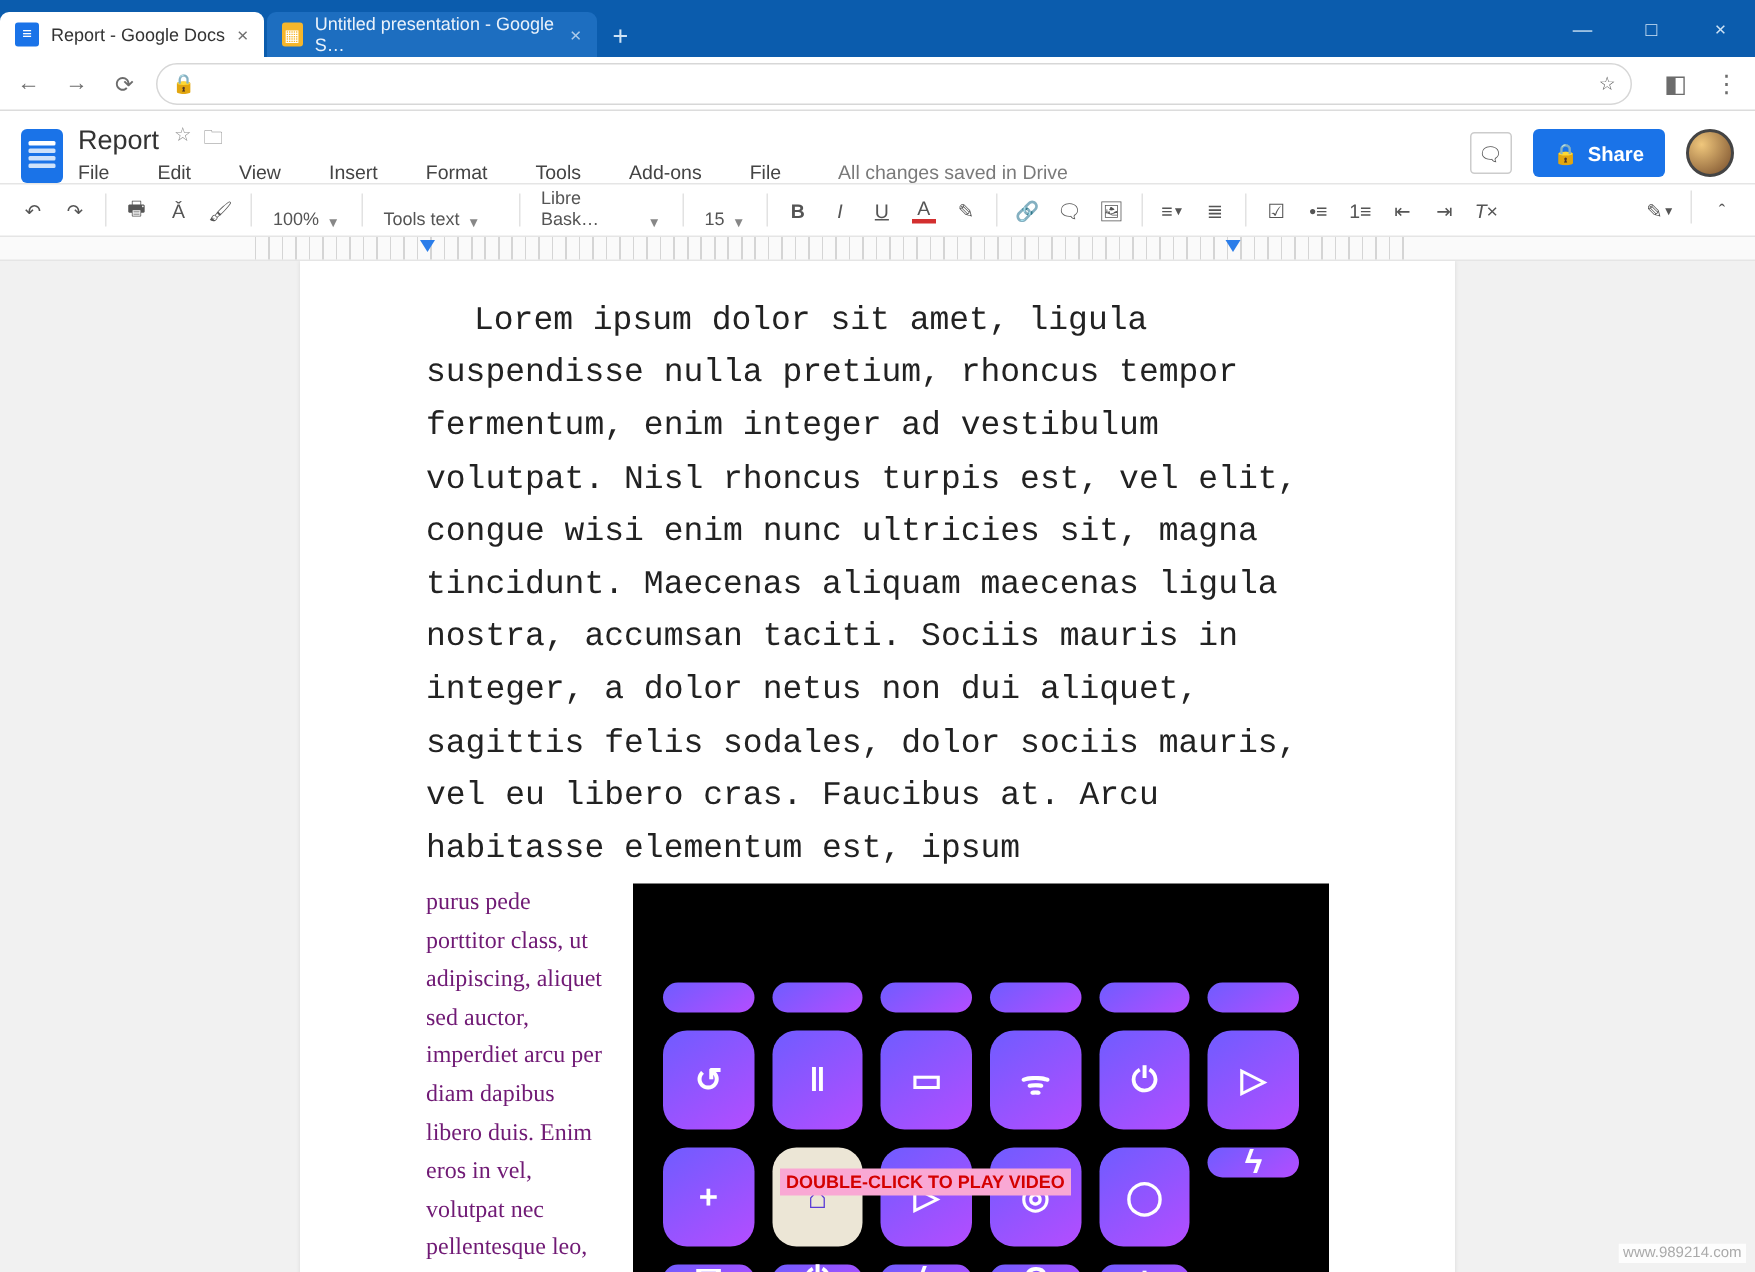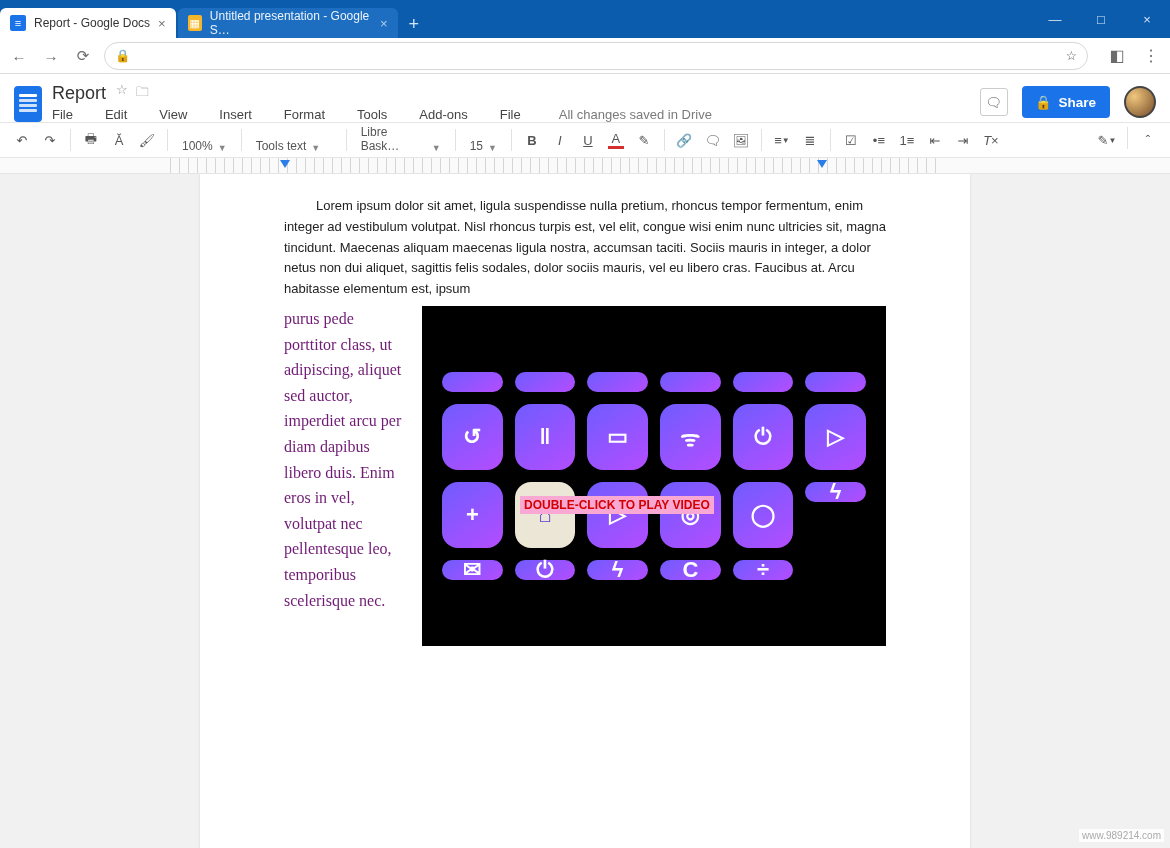--- a/index.html
+++ b/index.html
@@ -56,21 +56,21 @@
 
   
   .ruler{height:16px;background:#fafafa;border-bottom:1px solid #e5e5e5;position:relative}
   .ruler-page{position:absolute;left:170px;right:232px;top:0;bottom:0;background:repeating-linear-gradient(90deg,#d5d5d5 0 1px,transparent 1px 9px)}
   .marker{position:absolute;top:2px;width:0;height:0;border-left:5px solid transparent;border-right:5px solid transparent;border-top:8px solid #2b7de9}
   .marker.left{left:280px}.marker.right{right:343px}
 
   
   .canvas-area{flex:1;background:#f1f1f1;display:flex;justify-content:center;overflow:hidden}
   .page{width:770px;background:#fff;min-height:900px;padding:22px 84px 40px 84px;box-shadow:0 0 3px rgba(0,0,0,.1)}
-  .page p{font-family:Liberation Sans, sans-serif;font-size:13px;color:#222;line-height:1.6}
+  .page p{font-family:Liberation Mono, monospace;font-size:22px;color:#222;line-height:1.6}
   .page p.first{text-indent:32px}
   .wrap{display:flex;gap:18px;margin-top:6px}
   .side-text{width:120px;font-family:Georgia,serif;font-size:16px;line-height:1.6;color:#701a75}
   .embed{flex:1;position:relative}
   .vid{background:#000;width:100%;height:340px;padding:20px;display:grid;grid-template-columns:repeat(6,1fr);grid-template-rows:repeat(4,1fr);gap:12px}
   .tile{border-radius:16px;background:linear-gradient(145deg,#6f5cff,#b44dff);display:flex;align-items:center;justify-content:center;color:#fff;font-size:22px;font-weight:bold}
   .tile.clip{height:30%;align-self:end}
   .tile.clip2{height:30%;align-self:start}
   .tile.home{background:#ece6d6;color:#5a3bd6}
   .banner{position:absolute;left:98px;top:190px;background:#f9a8d4;color:#d40000;font-weight:bold;font-size:12px;padding:2px 4px}

